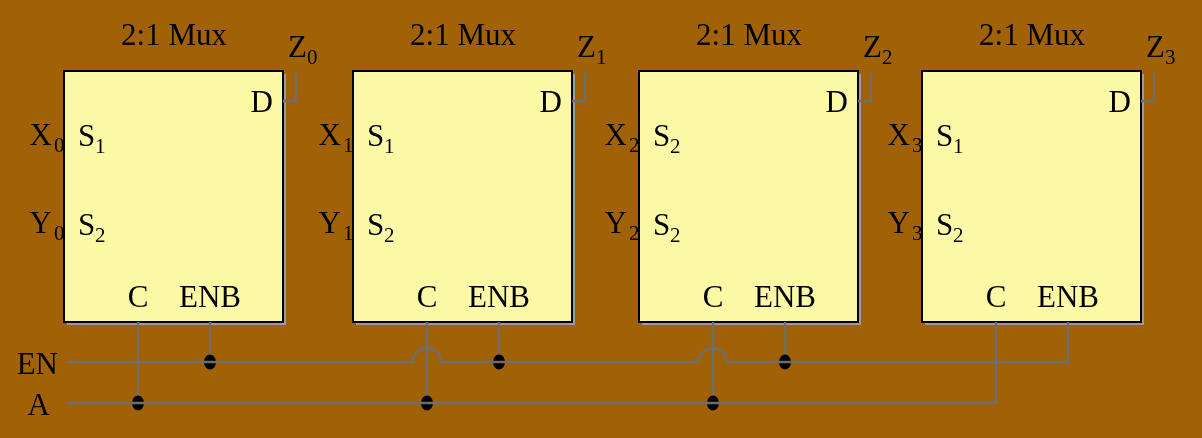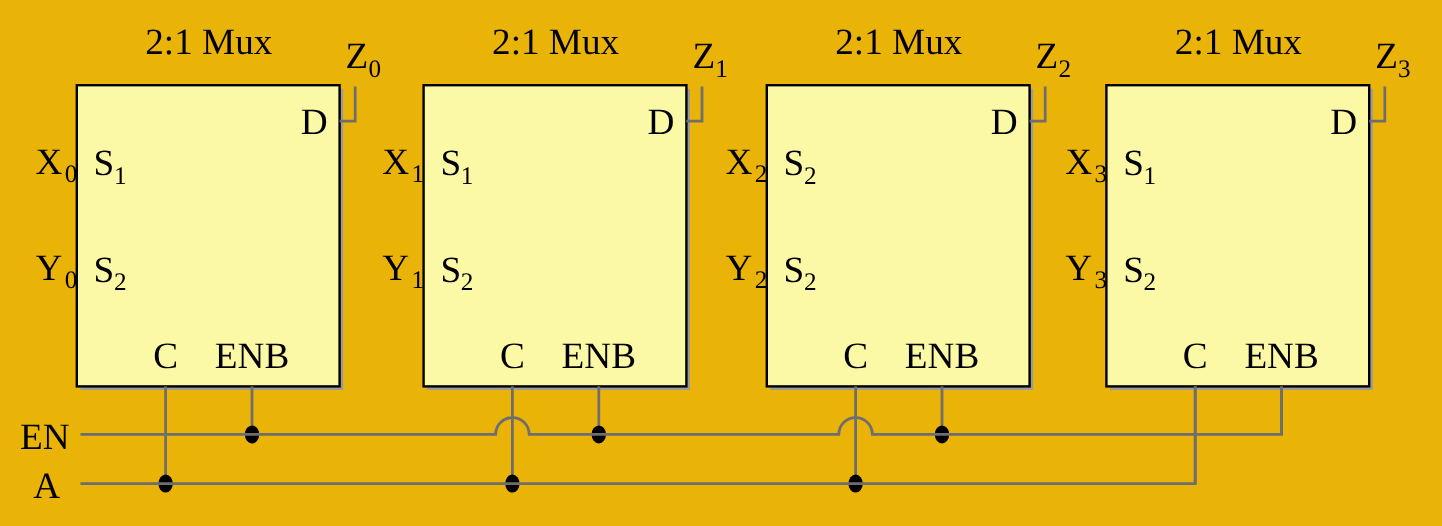--- a/index.html
+++ b/index.html
@@ -1,16 +1,16 @@
 <!DOCTYPE html>
 <html><head>
 <meta charset="utf-8">
 <style>
   html, body { margin: 0; padding: 0; background: #ffffff; }
-  .stage { width: 1202px; height: 438px; position: relative; background: #eab308; }
+  .stage { width: 1202px; height: 438px; position: relative; background: #a16207; }
   text { font-family: "Liberation Serif", serif; fill: #000000; }
   .main { font-size: 31px; }
   .sub  { font-size: 21px; }
   .box  { stroke: #000000; stroke-width: 2; }
   .w    { fill: none; stroke-width: 2.3; }
 </style>
 </head>
 <body>
 
 <div class="stage">

